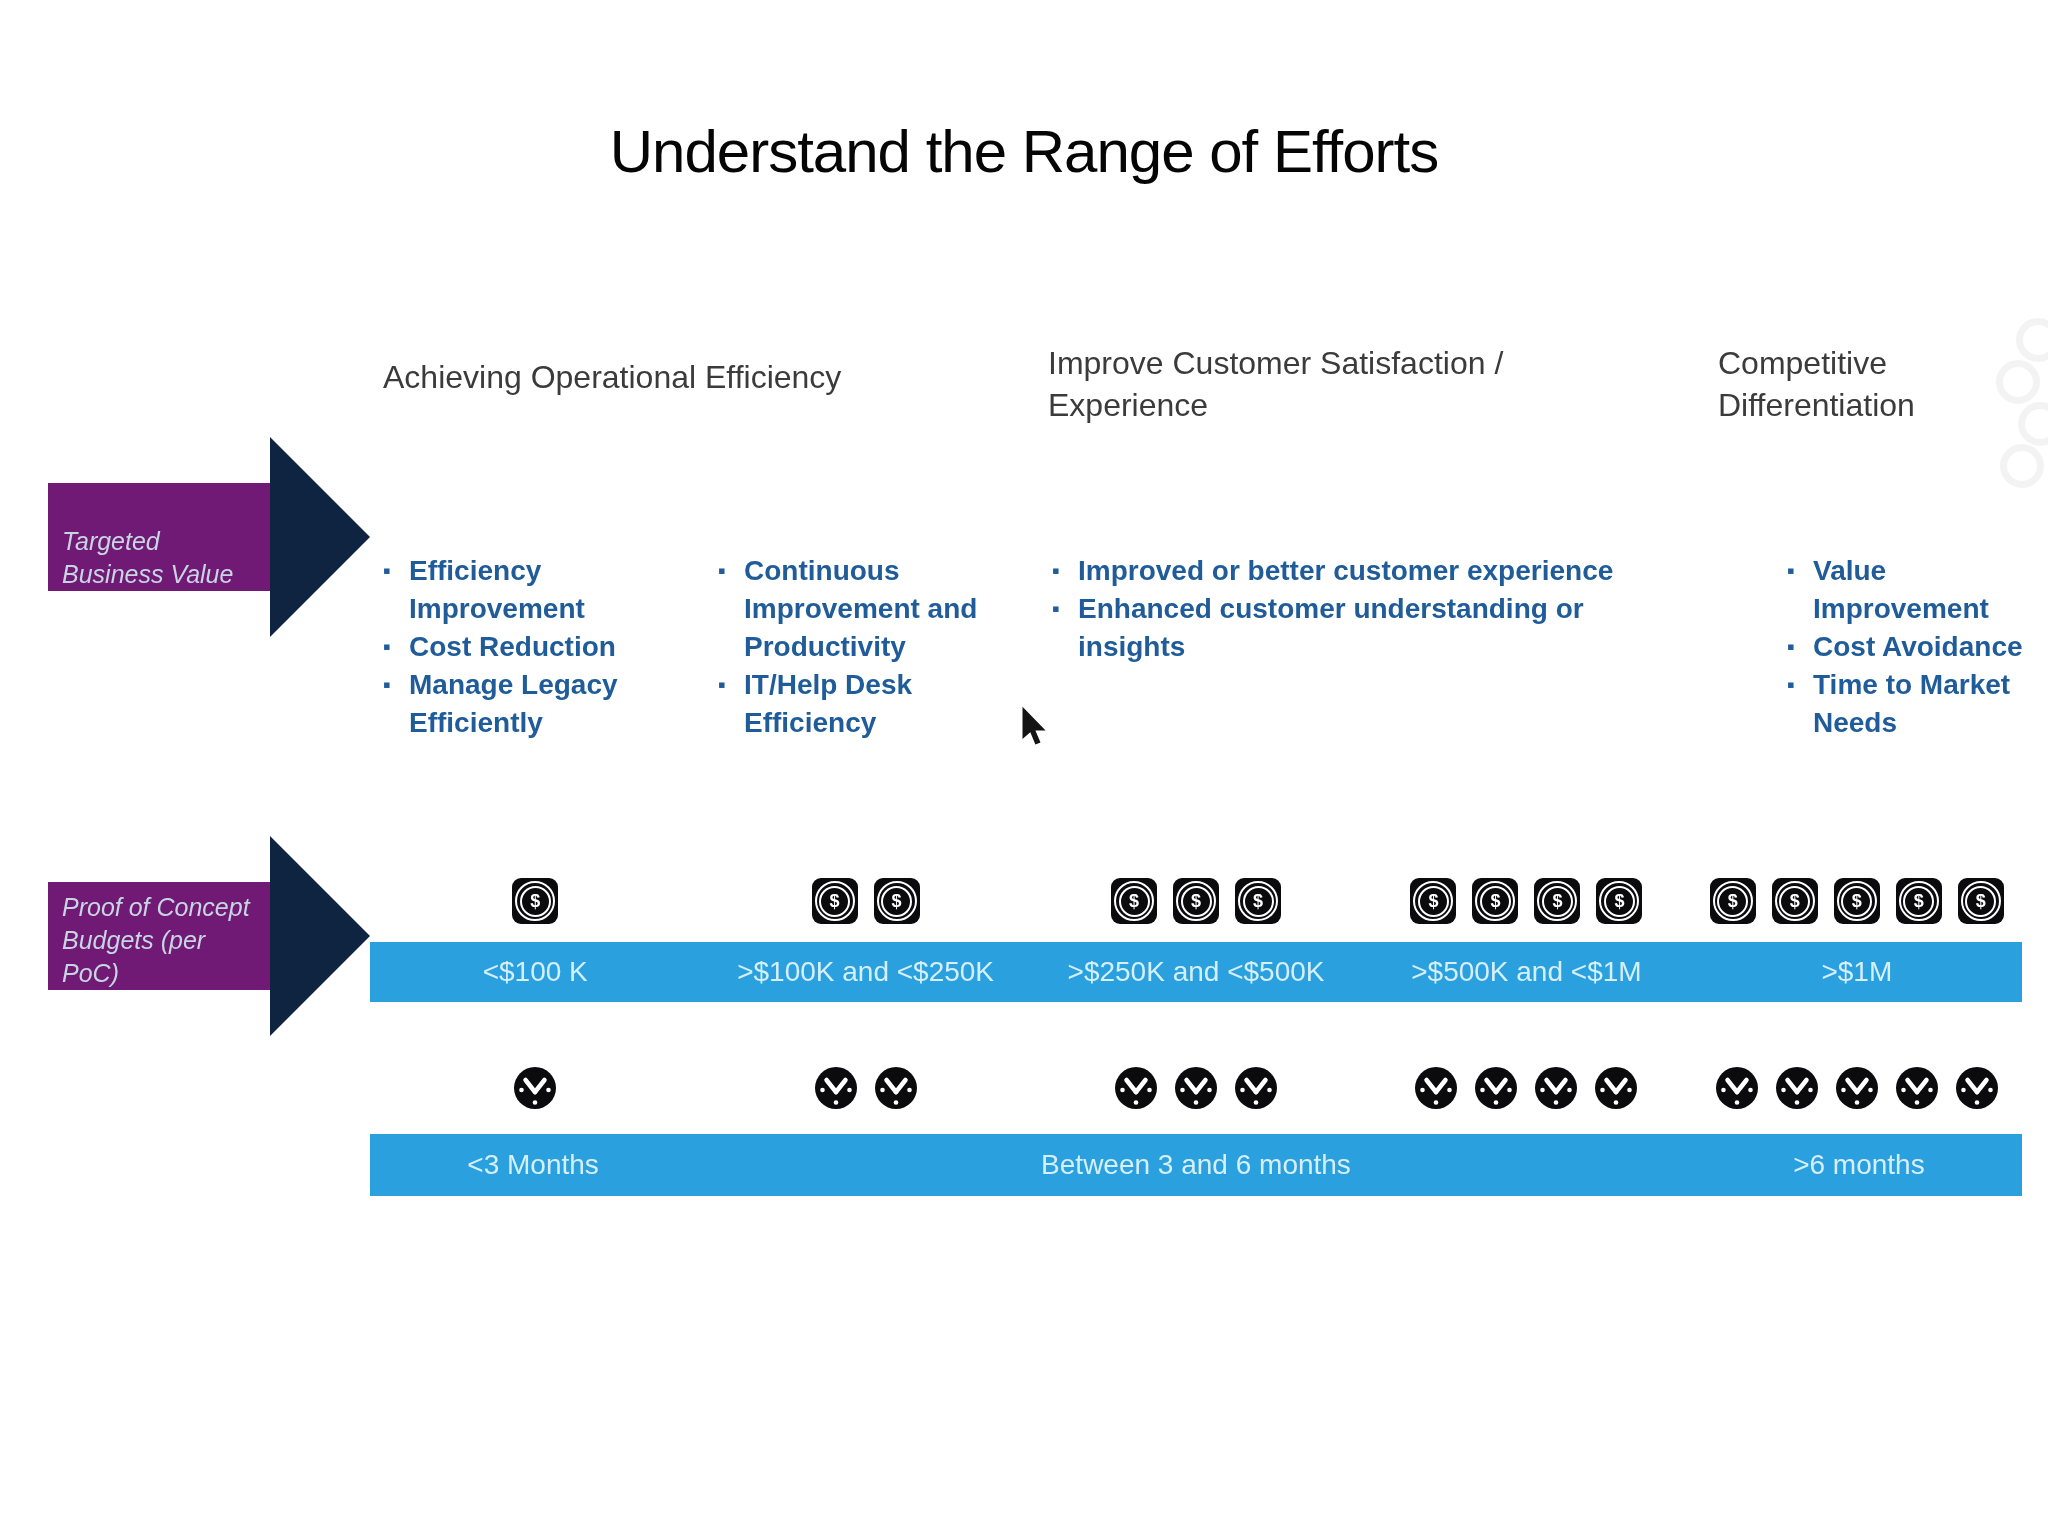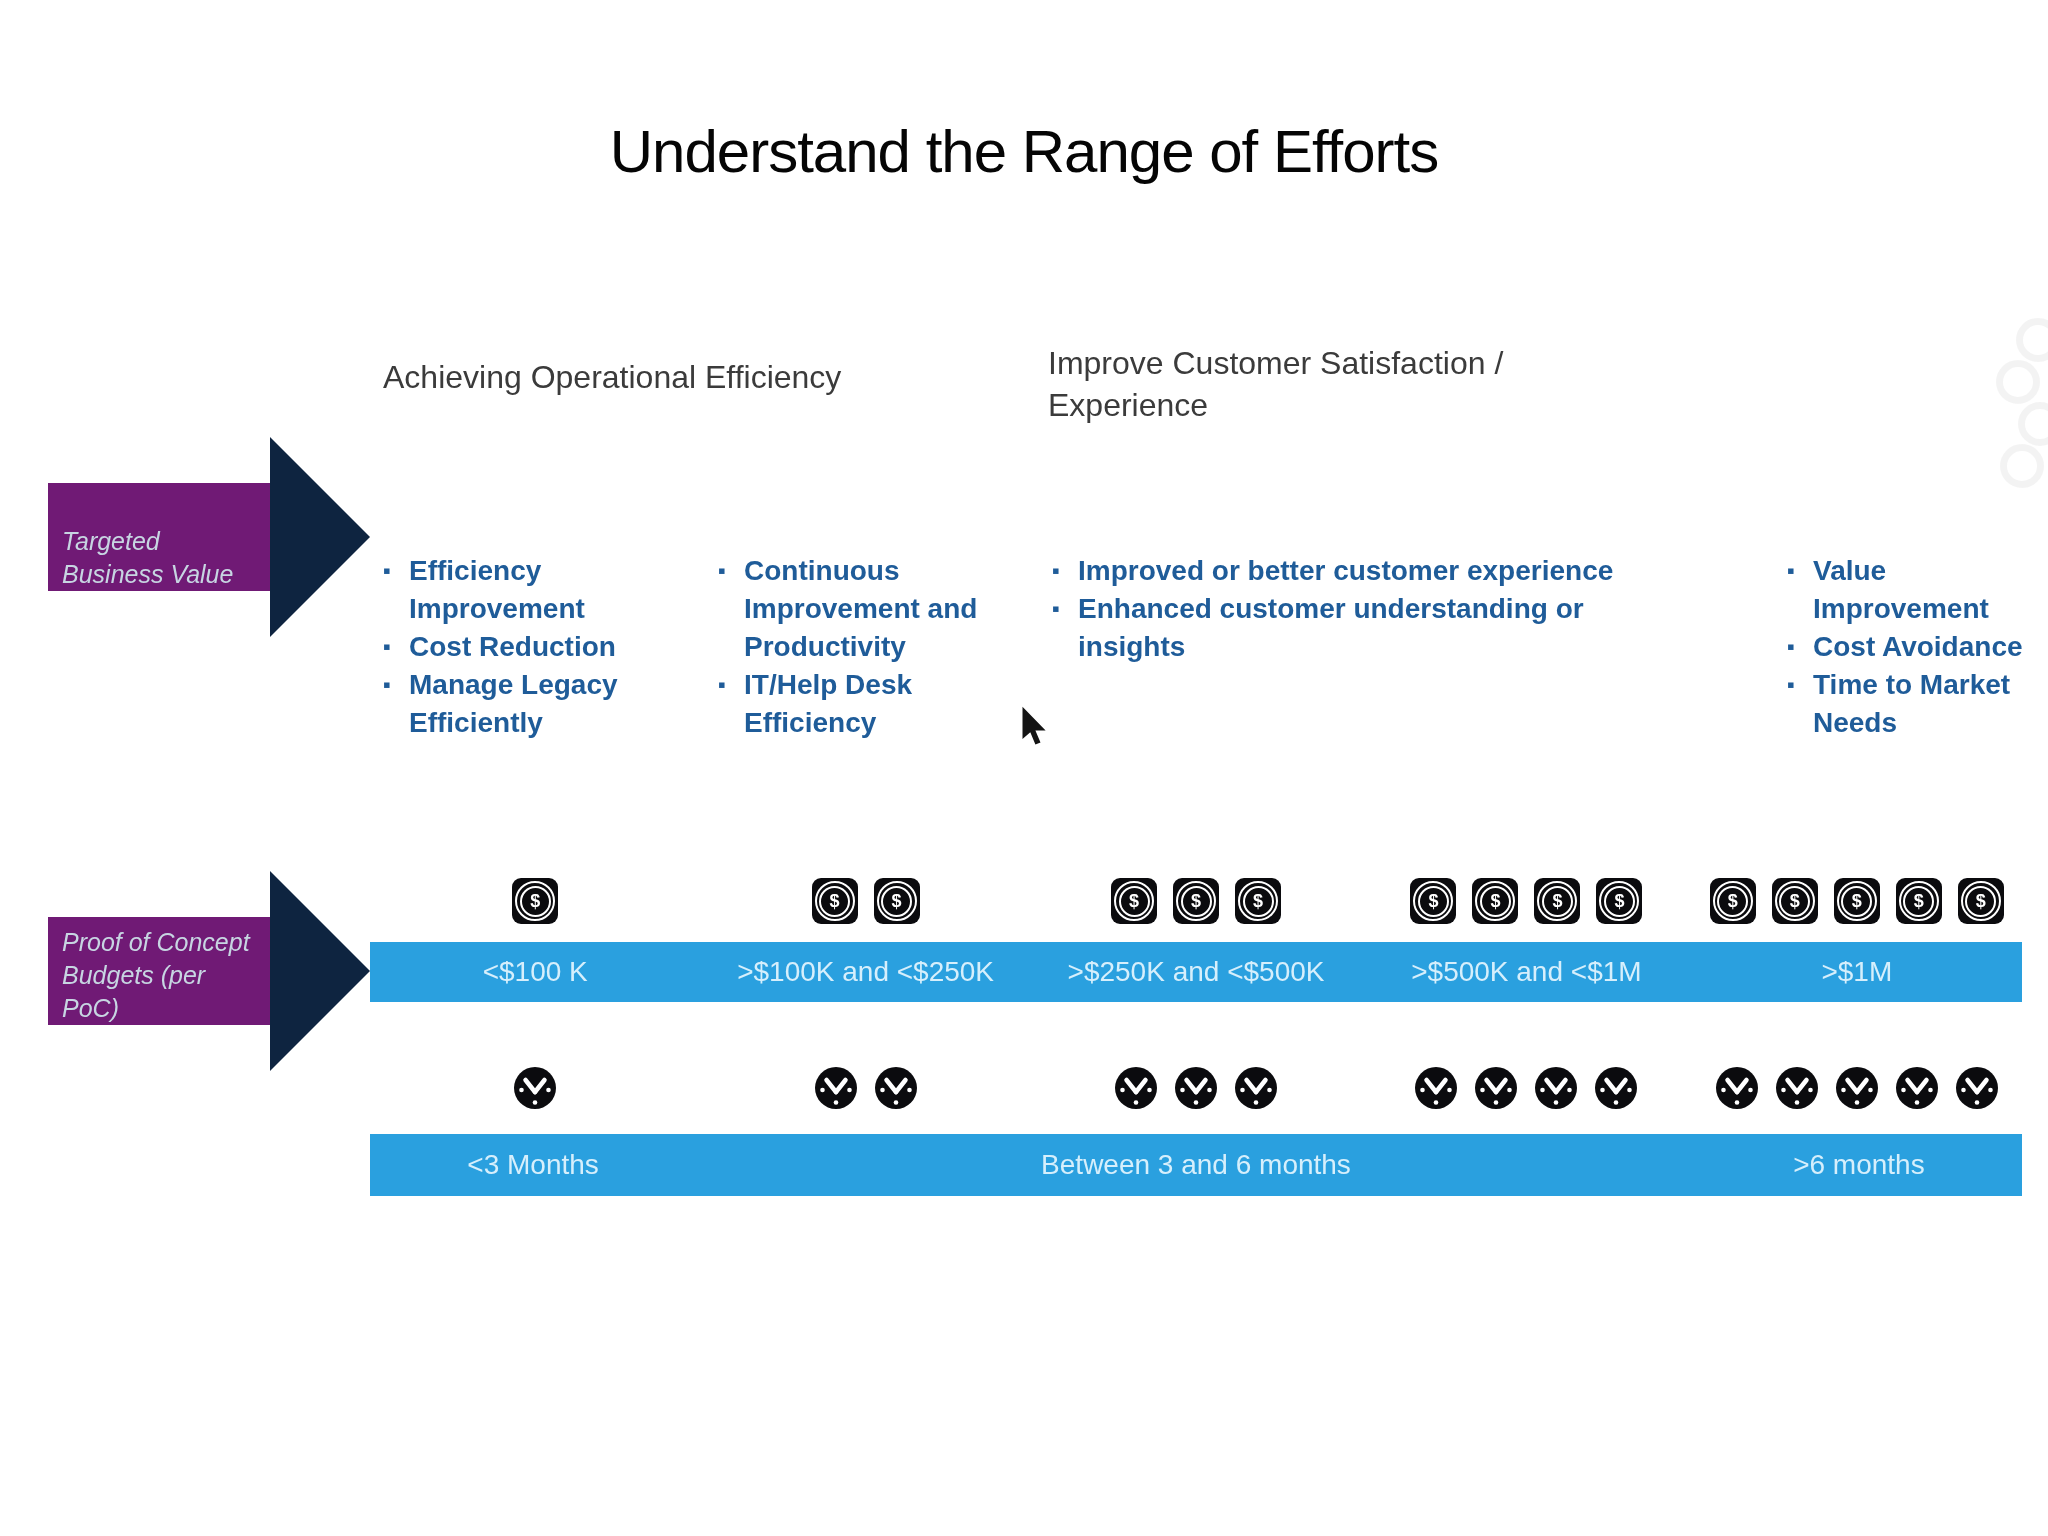--- a/index.html
+++ b/index.html
@@ -84,20 +84,21 @@
 
   <div class="arrow" style="top:437px;">
     <div class="arrow-rect">
       <div class="arrow-label">Targeted Business Value</div>
     </div>
     <div class="arrow-head"></div>
   </div>
 
   <div class="col-header" style="left:383px;top:356px;width:560px;">Achieving Operational Efficiency</div>
   <div class="col-header" style="left:1048px;top:342px;width:530px;">Improve Customer Satisfaction / Experience</div>
+  <div class="col-header" style="left:1718px;top:342px;width:290px;">Competitive Differentiation</div>
 
   <ul class="bullets" style="left:718px;top:552px;width:265px;">
     <li>Continuous Improvement and Productivity</li>
     <li>IT/Help Desk Efficiency</li>
   </ul>
 
   <ul class="bullets" style="left:383px;top:552px;width:250px;">
     <li>Efficiency Improvement</li>
     <li>Cost Reduction</li>
     <li>Manage Legacy Efficiently</li>
@@ -107,21 +108,21 @@
     <li>Improved or better customer experience</li>
     <li>Enhanced customer understanding or insights</li>
   </ul>
 
   <ul class="bullets" style="left:1787px;top:552px;width:250px;">
     <li>Value Improvement</li>
     <li>Cost Avoidance</li>
     <li>Time to Market Needs</li>
   </ul>
 
-  <div class="arrow" style="top:871px;padding-left:11px;">
+  <div class="arrow" style="top:836px;padding-left:11px;">
     <div class="arrow-rect">
       <div class="arrow-label">Proof of Concept Budgets (per PoC)</div>
     </div>
     <div class="arrow-head"></div>
   </div>
 
   <div class="icon-row" style="top:878px;height:46px;">
       <div class="icon-cell">
         <div class="dollar-icon">
           <div class="dollar-ring">

